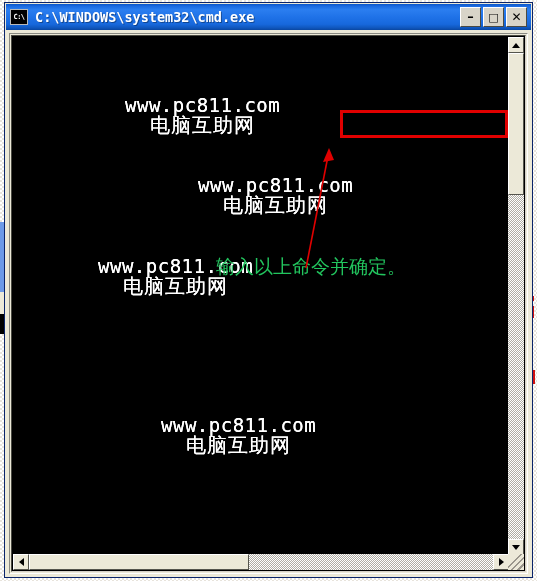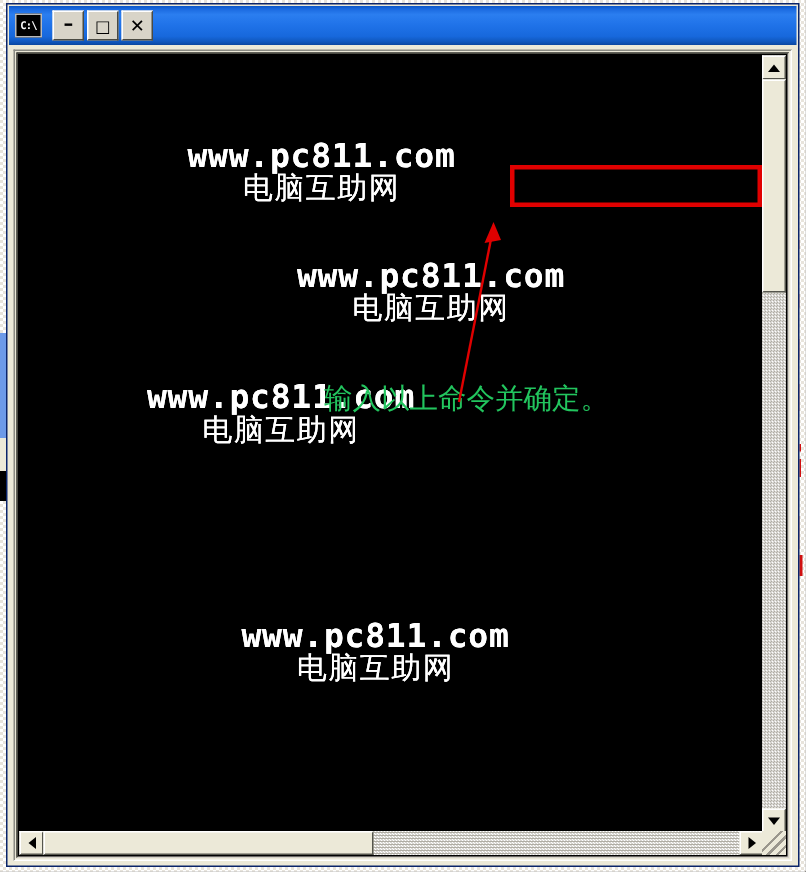--- a/index.html
+++ b/index.html
@@ -176,25 +176,24 @@
   
   .watermark {
     position: absolute;
     color: #ffffff;
     text-align: center;
     white-space: nowrap;
     text-shadow: 0 0 0 #ffffff;
   }
   .watermark .wm-url {
     font-family: "DejaVu Sans Mono", monospace;
-    font-size: 22px;
+    font-size: 19px;
     line-height: 20px;
     letter-spacing: 0.5px;
     display: block;
-    font-weight: bold;
   }
   .watermark .wm-cn {
     font-family: "DejaVu Sans", sans-serif;
     font-size: 20px;
     line-height: 21px;
     letter-spacing: 1px;
     display: block;
   }
   #watermark-1 { left: 112px; top: 58px; }
   #watermark-2 { left: 185px; top: 138px; }
@@ -311,20 +310,21 @@
   <div class="bg-red-mark" style="left:529px;top:344px;width:4px;height:22px;"></div>
   <div class="bg-red-mark" style="left:532px;top:370px;width:3px;height:14px;"></div>
 </div>
 
 <div id="cmd-window">
 
   <div id="title-bar">
     <div id="cmd-icon">
       <span>C:\</span>
     </div>
+    <div id="title-text">C:\WINDOWS\system32\cmd.exe</div>
     <div id="title-buttons">
       <div class="title-btn" id="btn-min">
         <span class="glyph">–</span>
       </div>
       <div class="title-btn" id="btn-max">
         <span class="glyph">□</span>
       </div>
       <div class="title-btn" id="btn-close">
         <span class="glyph">✕</span>
       </div>

